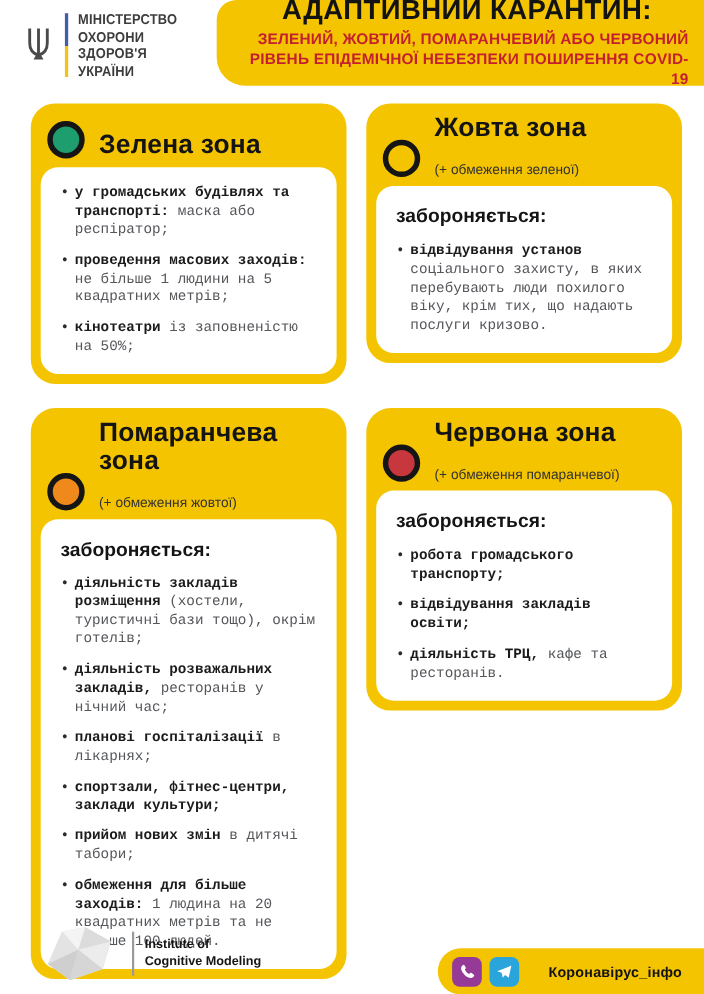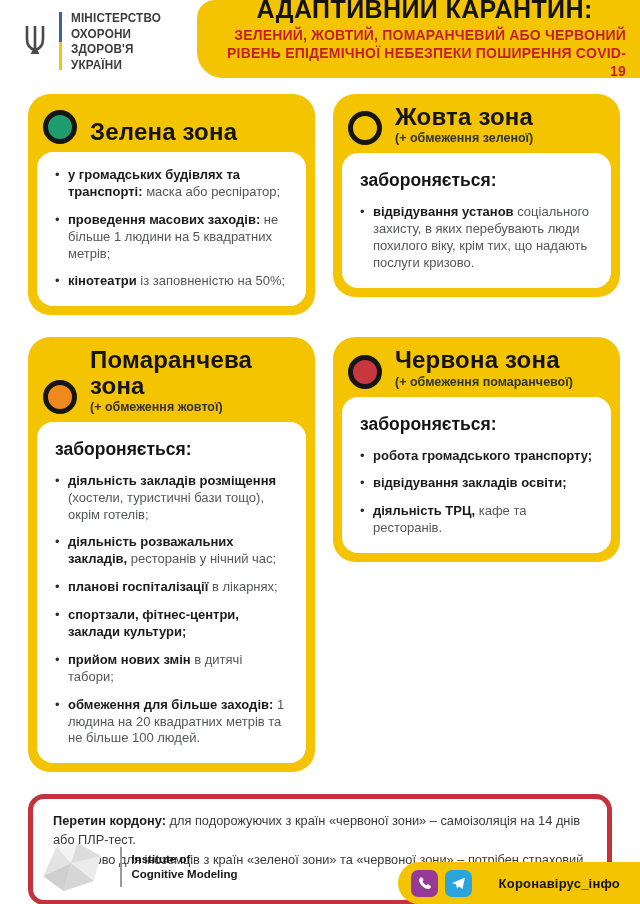--- a/index.html
+++ b/index.html
@@ -29,25 +29,25 @@
   .cards { display:grid; grid-template-columns:287px 287px; column-gap:18px; row-gap:22px;
     margin:6px 27px 0 28px; align-items:start; }
   .card { background:#F5C400; border-radius:22px; padding:0 9px 9px 9px; }
   .card-head { display:flex; align-items:flex-end; gap:13px; padding:10px 6px 8px 6px; min-height:58px; }
   .dot { width:34px; height:34px; border-radius:50%; border:5px solid #151515; flex:0 0 auto; }
   .dot-green  { background:#1E9E6E; }
   .dot-yellow { background:#F5C400; }
   .dot-orange { background:#F0891C; }
   .dot-red    { background:#C8373E; }
   .zone-title { font-size:24px; font-weight:bold; color:#141414; line-height:1.05; letter-spacing:.2px; }
-  .zone-sub { font-size:12.5px; font-weight:700; color:#333; margin-top:2px; }
+  .zone-sub { font-size:12.5px; font-weight:400; color:#333; margin-top:18px; }
   .card-body { background:#ffffff; border-radius:16px; padding:15px 15px 16px 17px; }
   .forbid { font-size:17.5px; font-weight:bold; color:#141414; margin:2px 0 13px 1px; }
   .bullets { list-style:none; display:flex; flex-direction:column; gap:11px; }
-  .bullets li { position:relative; padding-left:14px; font-size:13px; line-height:1.3; }
+  .bullets li { position:relative; padding-left:14px; font-size:13px; line-height:1.3;font-family:Liberation Mono, monospace; }
   .bullets li::before { content:"•"; position:absolute; left:1px; top:0; color:#2b2b2b; font-size:13px; }
   .bb { font-weight:bold; color:#1b1b1b; }
   .br { color:#55565a; }
 
   
   .note {
     margin:22px 28px 0 28px; background:#fff;
     border:5px solid #C4333B; border-radius:16px;
     padding:12px 20px; font-size:12.8px; line-height:1.5; color:#3a3a3c;
   }

